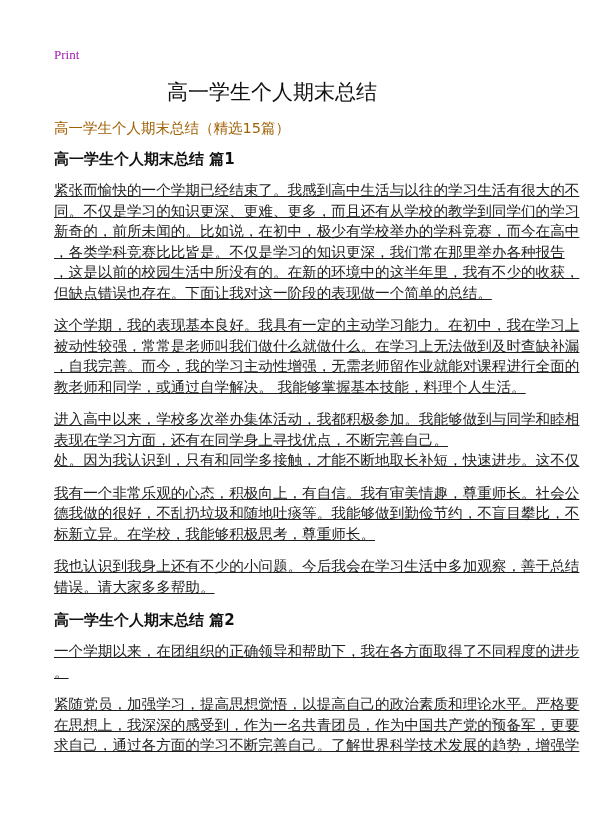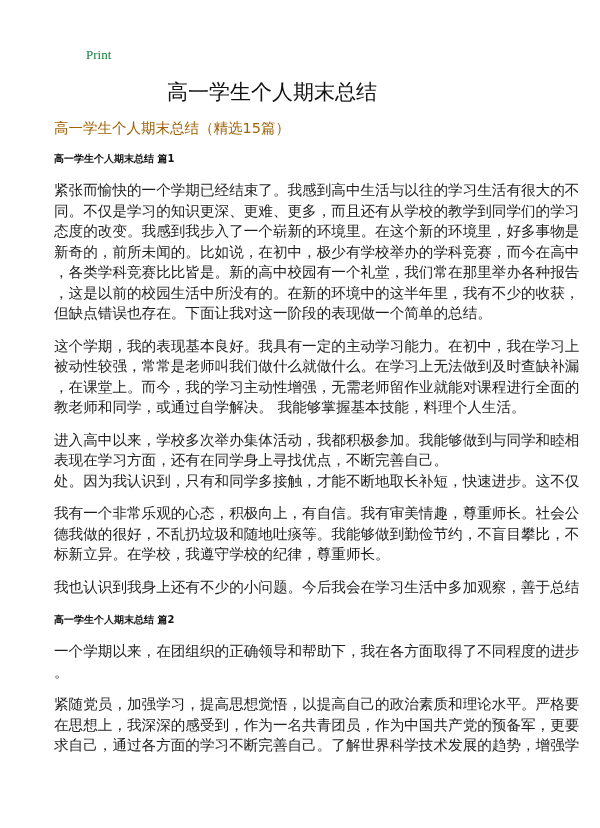--- a/index.html
+++ b/index.html
@@ -1,82 +1,82 @@
 <!DOCTYPE html>
 <html><head>
 <meta charset="utf-8">
 <style>
   html, body { margin: 0; padding: 0; background: #ffffff; }
   body { width: 600px; height: 828px; overflow: hidden; position: relative; color: #1a1a1a; }
   .page { position: absolute; left: 0; top: 0; width: 600px; height: 828px; }
   .print-link {
     position: absolute; left: 54px; top: 47px;
     font-family: "Liberation Serif", "DejaVu Serif", serif;
-    font-size: 13px; color: #15803d; cursor: pointer; margin-left: 32px;
+    font-size: 13px; color: #a21caf; cursor: pointer;
   }
   .doc-title {
     position: absolute; left: 0; top: 78px; width: 544px; text-align: center;
     font-family: "DejaVu Sans", "Liberation Sans", sans-serif;
     font-size: 21px; font-weight: normal; color: #111; margin: 0;
   }
   .doc-subtitle {
     position: absolute; left: 54px; top: 119px;
     font-family: "DejaVu Sans", "Liberation Sans", sans-serif;
     font-size: 14.5px; color: #a16207;
   }
   .content {
     position: absolute; left: 54px; top: 148px; width: 500px;
     font-family: "DejaVu Sans", "Liberation Sans", sans-serif;
     font-size: 14.6px; line-height: 20.5px; color: #1e1e1e;
   }
   .section-heading {
-    font-weight: bold; font-size: 10px; margin: 0 0 10px 0; line-height: 22px; color: #111;
+    font-weight: bold; font-size: 15px; margin: 0 0 10px 0; line-height: 22px; color: #111;
   }
-  .para { margin: 0 0 12px 0; word-break: break-all; }
+  .para { margin: 0 0 12px 0; word-break: break-all; text-decoration: underline; }
   .para .ln { display: block; white-space: nowrap; }
 </style>
 </head>
 <body>
 
 <div class="page">
   <div class="print-link">Print</div>
   <h1 class="doc-title">高一学生个人期末总结</h1>
   <div class="doc-subtitle">高一学生个人期末总结（精选15篇）</div>
 
   <div class="content">
 
     <div>
       <h2 class="section-heading">高一学生个人期末总结 篇1</h2>
       <p class="para">
         <span class="ln">紧张而愉快的一个学期已经结束了。我感到高中生活与以往的学习生活有很大的不</span>
         <span class="ln">同。不仅是学习的知识更深、更难、更多，而且还有从学校的教学到同学们的学习</span>
-        <span class="ln">态度的改变。我感到我步入了一个崭新的环境里。在这个新的环境里，好多事物是</span>
         <span class="ln">新奇的，前所未闻的。比如说，在初中，极少有学校举办的学科竞赛，而今在高中</span>
-        <span class="ln">，各类学科竞赛比比皆是。新的高中校园有一个礼堂，我们常在那里举办各种报告</span>
+        <span class="ln">，各类学科竞赛比比皆是。不仅是学习的知识更深，我们常在那里举办各种报告</span>
         <span class="ln">，这是以前的校园生活中所没有的。在新的环境中的这半年里，我有不少的收获，</span>
         <span class="ln">但缺点错误也存在。下面让我对这一阶段的表现做一个简单的总结。</span>
       </p>
       <p class="para">
         <span class="ln">这个学期，我的表现基本良好。我具有一定的主动学习能力。在初中，我在学习上</span>
         <span class="ln">被动性较强，常常是老师叫我们做什么就做什么。在学习上无法做到及时查缺补漏</span>
-        <span class="ln">，在课堂上。而今，我的学习主动性增强，无需老师留作业就能对课程进行全面的</span>
+        <span class="ln">，自我完善。而今，我的学习主动性增强，无需老师留作业就能对课程进行全面的</span>
         <span class="ln">教老师和同学，或通过自学解决。 我能够掌握基本技能，料理个人生活。</span>
       </p>
       <p class="para">
         <span class="ln">进入高中以来，学校多次举办集体活动，我都积极参加。我能够做到与同学和睦相</span>
         <span class="ln">表现在学习方面，还有在同学身上寻找优点，不断完善自己。</span>
         <span class="ln">处。因为我认识到，只有和同学多接触，才能不断地取长补短，快速进步。这不仅</span>
       </p>
       <p class="para">
         <span class="ln">我有一个非常乐观的心态，积极向上，有自信。我有审美情趣，尊重师长。社会公</span>
         <span class="ln">德我做的很好，不乱扔垃圾和随地吐痰等。我能够做到勤俭节约，不盲目攀比，不</span>
-        <span class="ln">标新立异。在学校，我遵守学校的纪律，尊重师长。</span>
+        <span class="ln">标新立异。在学校，我能够积极思考，尊重师长。</span>
       </p>
       <p class="para">
         <span class="ln">我也认识到我身上还有不少的小问题。今后我会在学习生活中多加观察，善于总结</span>
+        <span class="ln">错误。请大家多多帮助。</span>
       </p>
     </div>
 
     <div>
       <h2 class="section-heading">高一学生个人期末总结 篇2</h2>
       <p class="para">
         <span class="ln">一个学期以来，在团组织的正确领导和帮助下，我在各方面取得了不同程度的进步</span>
         <span class="ln">。</span>
       </p>
       <p class="para">

